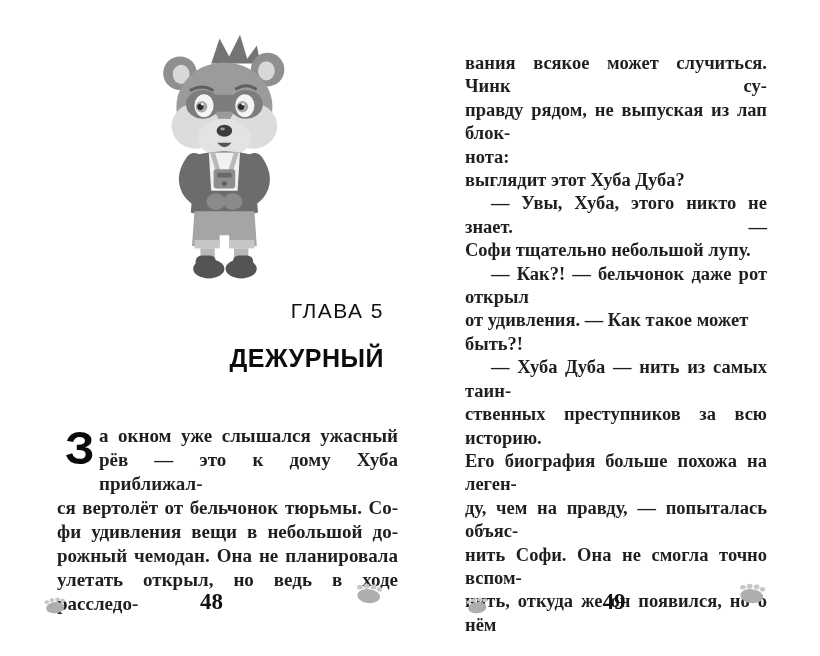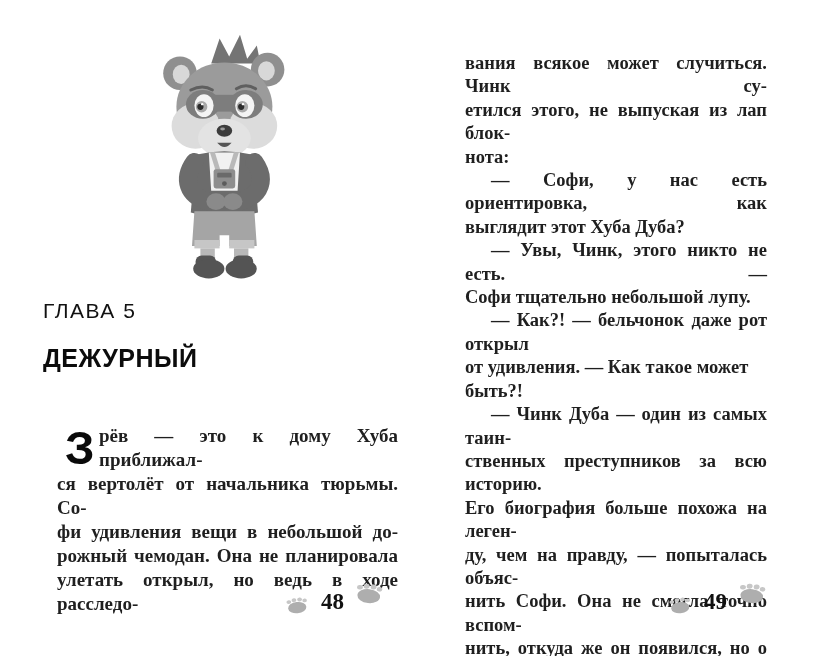--- a/index.html
+++ b/index.html
@@ -16,21 +16,21 @@
   .page-right{left:465px;width:302px;}
 
   .illustration{
     position:absolute;top:28px;left:50%;
     transform:translateX(-50%);
     width:192px;height:256px;
   }
 
   .chapter-head{
     position:absolute;top:300px;left:0;right:0;
-    text-align:left;
+    text-align:right;
     transform:translateX(-14px);
     font-family:"Liberation Sans", sans-serif;
   }
   .chapter-label{
     font-size:21px;line-height:22px;
     letter-spacing:1.5px;color:#111;
   }
   .chapter-title{
     margin-top:22px;
     font-weight:bold;font-size:25px;line-height:29px;
@@ -49,21 +49,21 @@
   .dropcap{
     position:absolute;left:8px;top:1px;
     font-family:"Liberation Sans", sans-serif;
     font-weight:bold;
     font-size:47px;line-height:45px;
     color:#0a0a0a;
   }
 
   .page-footer{
     position:absolute;top:583px;left:0;right:0;
-    display:flex;justify-content:flex-end;align-items:flex-start;
+    display:flex;justify-content:space-between;align-items:flex-start;
   }
   .page-left .page-footer{transform:translateX(-14px);}
   .page-number{
     font-family:"Liberation Serif", serif;
     font-weight:bold;font-size:23px;line-height:23px;
     margin-top:7px;color:#111;
   }
   .paw{display:block;}
   .paw-small{margin-top:14px;margin-right:12px;transform:rotate(-6deg);}
   .paw-big{margin-left:10px;margin-top:0;transform:rotate(6deg);}
@@ -143,22 +143,23 @@
 
     <div class="chapter-head">
       <div class="chapter-label">ГЛАВА 5</div>
       <div class="chapter-title">
         <div>ДЕЖУРНЫЙ</div>
       </div>
     </div>
 
     <div class="body-text">
       <span class="dropcap">З</span>
+    <div class="line j wrap">а окном уже слышался ужасный</div>
         <div class="line j wrap">рёв — это к дому Хуба приближал-</div>
-        <div class="line j">ся вертолёт от начальника тюрьмы. Со-</div>
+        <div class="line j">ся вертолёт от бельчонок тюрьмы. Со-</div>
         <div class="line j">фи удивления вещи в небольшой до-</div>
         <div class="line j">рожный чемодан. Она не планировала</div>
         <div class="line j">улетать открыл, но ведь в ходе расследо-</div>
       </div>
 
     <footer class="page-footer">
       <svg class="paw paw-small" width="24" height="17" viewBox="0 0 34 24">
         <ellipse cx="6" cy="6" rx="3.4" ry="2.6" fill="#c7c7c7"></ellipse>
         <ellipse cx="13.5" cy="4" rx="3.4" ry="2.8" fill="#c7c7c7"></ellipse>
         <ellipse cx="21.5" cy="4" rx="3.4" ry="2.8" fill="#c7c7c7"></ellipse>
@@ -173,29 +174,28 @@
         <ellipse cx="28.5" cy="6" rx="3.2" ry="2.6" fill="#c7c7c7"></ellipse>
         <ellipse cx="17" cy="15" rx="13" ry="8" fill="#aeaeae"></ellipse>
       </svg>
     </footer>
   </section>
 
   <section class="page page-right">
 
     <div class="body-text">
         <div class="line j">вания всякое может случиться. Чинк су-</div>
-        <div class="line j">етился этого, не выпуская из лап блок-</div>
+        <div class="line j">правду рядом, не выпуская из лап блок-</div>
         <div class="line">нота:</div>
-        <div class="line j ind">— Софи, у нас есть ориентировка, как</div>
         <div class="line">выглядит этот Хуба Дуба?</div>
-        <div class="line j ind">— Увы, Чинк, этого никто не есть. —</div>
+        <div class="line j ind">— Увы, Хуба, этого никто не знает. —</div>
         <div class="line">Софи тщательно небольшой лупу.</div>
         <div class="line j ind">— Как?! — бельчонок даже рот открыл</div>
         <div class="line">от удивления. — Как такое может быть?!</div>
-        <div class="line j ind">— Чинк Дуба — один из самых таин-</div>
+        <div class="line j ind">— Хуба Дуба — нить из самых таин-</div>
         <div class="line j">ственных преступников за всю историю.</div>
         <div class="line j">Его биография больше похожа на леген-</div>
         <div class="line j">ду, чем на правду, — попыталась объяс-</div>
         <div class="line j">нить Софи. Она не смогла точно вспом-</div>
         <div class="line j">нить, откуда же он появился, но о нём</div>
       </div>
 
     <footer class="page-footer">
       <svg class="paw paw-small" width="24" height="17" viewBox="0 0 34 24">
         <ellipse cx="6" cy="6" rx="3.4" ry="2.6" fill="#c7c7c7"></ellipse>

